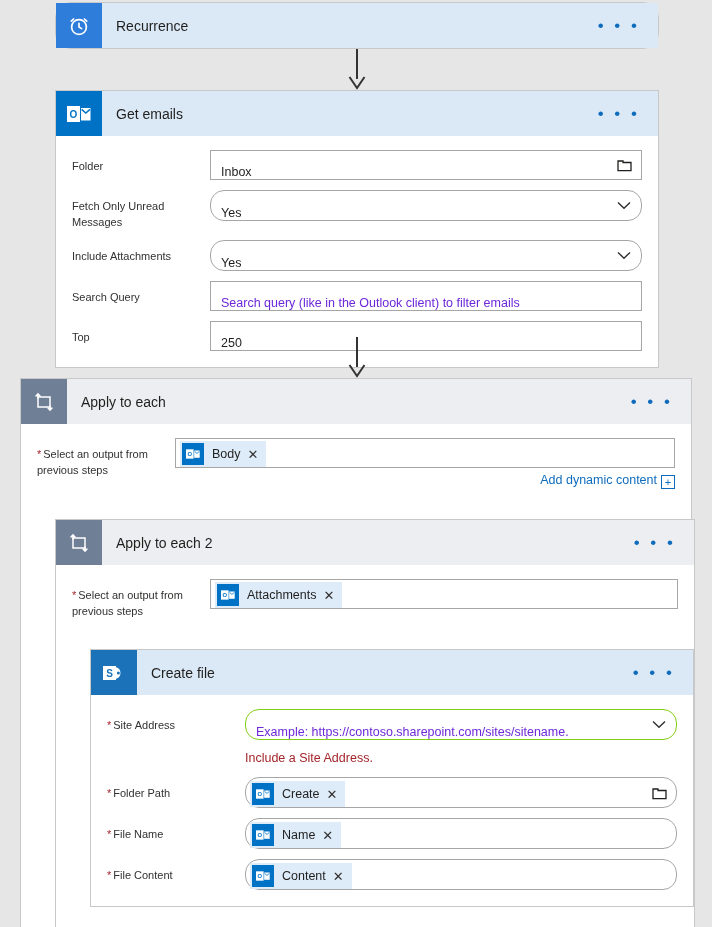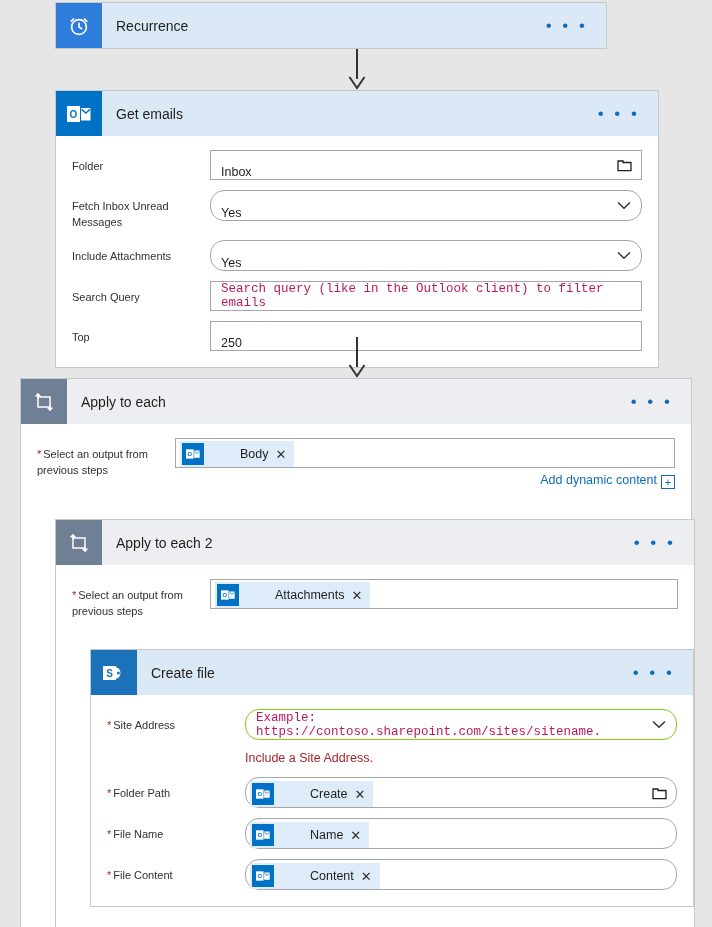--- a/index.html
+++ b/index.html
@@ -82,21 +82,21 @@
     min-height: 30px;
     display: flex;
     align-items: flex-end;
     padding: 0 34px 0 10px;
     font-size: 12.5px;
     color: #201f1e;
     position: relative;
   }
   .input.tall { min-height: 31px; border-radius: 14px; }
   .input.error { border: 1px solid #84cc16; }
-  .input .ph { color: #be185d; font-family: Liberation Mono, monospace; }
+  .input .ph { color: #6d28d9; }
   .error-msg {
     color: #a4262c;
     font-size: 12.5px;
     margin-top: 11px;
   }
 
   .chev, .folder-btn {
     position: absolute;
     right: 9px;
     top: 50%;
@@ -119,21 +119,21 @@
   }
   .token-ico {
     width: 22px;
     height: 22px;
     margin: 0 8px 0 2px;
     display: flex;
     align-items: center;
     justify-content: center;
     background: #0072c6;
   }
-  .token-text { font-size: 12.5px; color: #201f1e; margin-left: 28px; }
+  .token-text { font-size: 12.5px; color: #201f1e; }
   .token-x {
     margin-left: 7px;
     font-size: 13px;
     color: #323130;
     cursor: pointer;
     line-height: 1;
   }
 
   .adc {
     text-align: right;
@@ -154,21 +154,21 @@
     vertical-align: -2px;
   }
 
   
   .connector {
     display: flex;
     justify-content: center;
   }
 
   
-  #recurrence-card { position: absolute; left: 55px;  top: 2px;   width: 552px; }
+  #recurrence-card { position: absolute; left: 55px;  top: 2px;   width: 604px; border-radius: 16px; }
   #getemails-card  { position: absolute; left: 55px;  top: 90px;  width: 604px; }
   #conn1 { position: absolute; left: 55px;  top: 47px;  width: 604px; }
   #conn2 { position: absolute; left: 55px;  top: 335px; width: 604px; }
 
   #applytoeach-card { position: absolute; left: 20px; top: 378px; width: 672px; }
   #applytoeach2-card { margin: 30px 0 0 18px; width: 640px; }
   #createfile-card   { margin: 30px 0 16px 18px; width: 604px; }
 </style>
 </head>
 <body>
@@ -217,21 +217,21 @@
           <span class="folder-btn">
             <svg width="15" height="14" viewBox="0 0 15 14" fill="none" stroke="#201f1e" stroke-width="1.3">
               <path d="M1 3 H6 V4.5 H14 V12.6 H1 Z"></path>
             </svg>
           </span>
         </div>
       </div>
     </div>
 
     <div class="field">
-      <div class="field-label">Fetch Inbox Unread Messages</div>
+      <div class="field-label">Fetch Only Unread Messages</div>
       <div class="field-control">
         <div class="input tall">
           <span>Yes</span>
           <span class="chev">
             <svg width="14" height="9" viewBox="0 0 14 9" fill="none" stroke="#323130" stroke-width="1.4">
                 <path d="M1 1.4 L7 7.2 L13 1.4"></path>
               </svg>
           </span>
         </div>
       </div>

